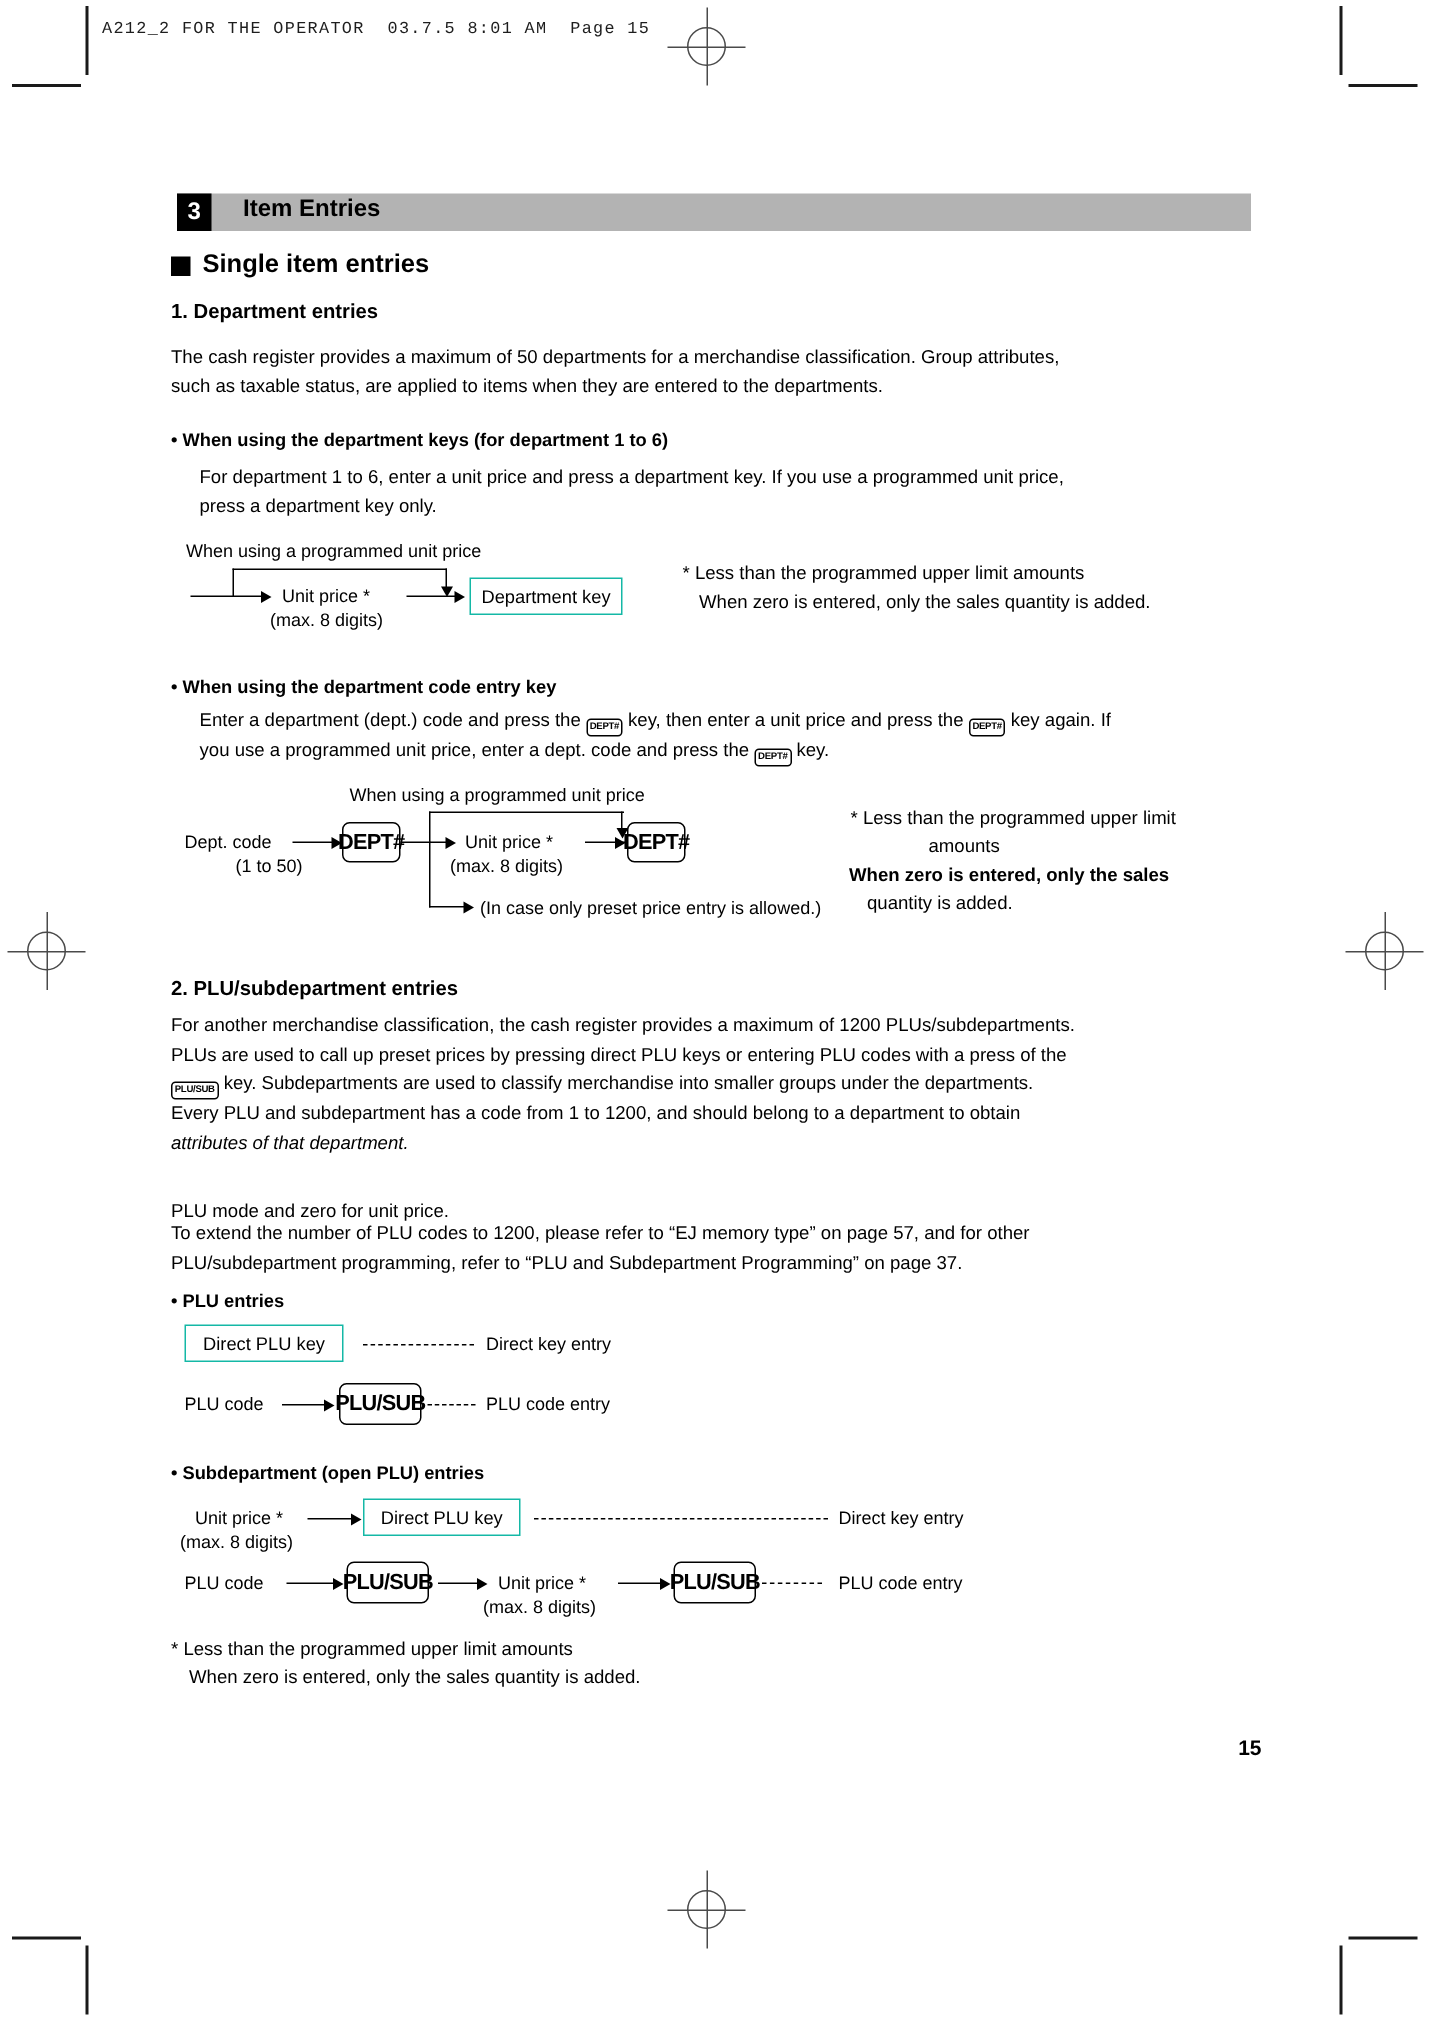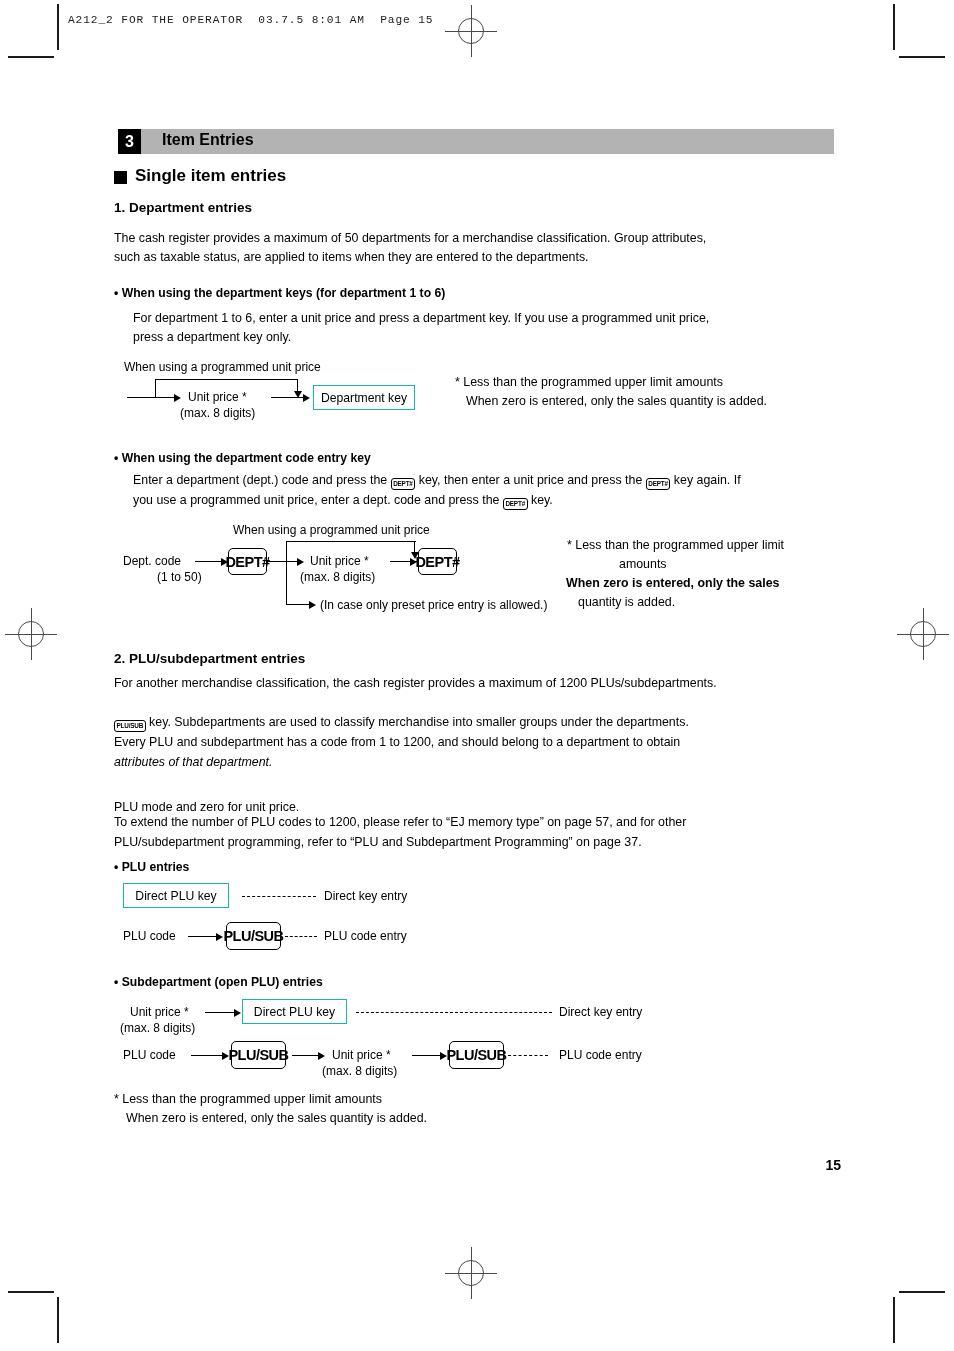--- a/index.html
+++ b/index.html
@@ -305,20 +305,21 @@
   </div>
 
   <div class="note" style="left:567px; top:536px;">* Less than the programmed upper limit</div>
   <div class="note" style="left:578px; top:555px;margin-left:41px;">amounts</div>
   <div class="note" style="left:566px; top:574px;font-weight:bold;">When zero is entered, only the sales</div>
   <div class="note" style="left:578px; top:593px;">quantity is added.</div>
 
   <div class="sub-head" style="left:114px; top:651px;">2. PLU/subdepartment entries</div>
 
   <div class="para" style="left:114px; top:673px;">For another merchandise classification, the cash register provides a maximum of 1200 PLUs/subdepartments.</div>
+  <div class="para" style="left:114px; top:693px;">PLUs are used to call up preset prices by pressing direct PLU keys or entering PLU codes with a press of the</div>
   <div class="para" style="left:114px; top:712px;">
     <span class="keychip">PLU/SUB</span>
     <span>key.  Subdepartments are used to classify merchandise into smaller groups under the departments.</span>
   </div>
   <div class="para" style="left:114px; top:732px;">Every PLU and subdepartment has a code from 1 to 1200, and should belong to a department to obtain</div>
   <div class="para" style="left:114px; top:752px;font-style:italic;">attributes of that department.</div>
 
   <div class="para" style="left:114px; top:797px;">PLU mode and zero for unit price.</div>
 
   <div class="para" style="left:114px; top:812px;">To extend the number of PLU codes to 1200, please refer to “EJ memory type” on page 57, and for other</div>

